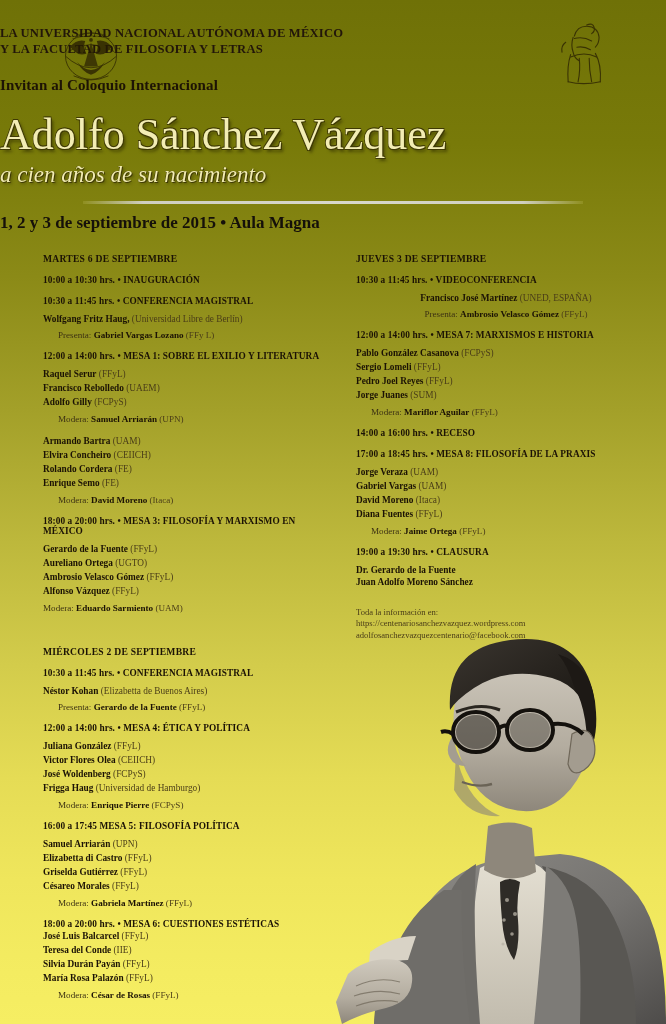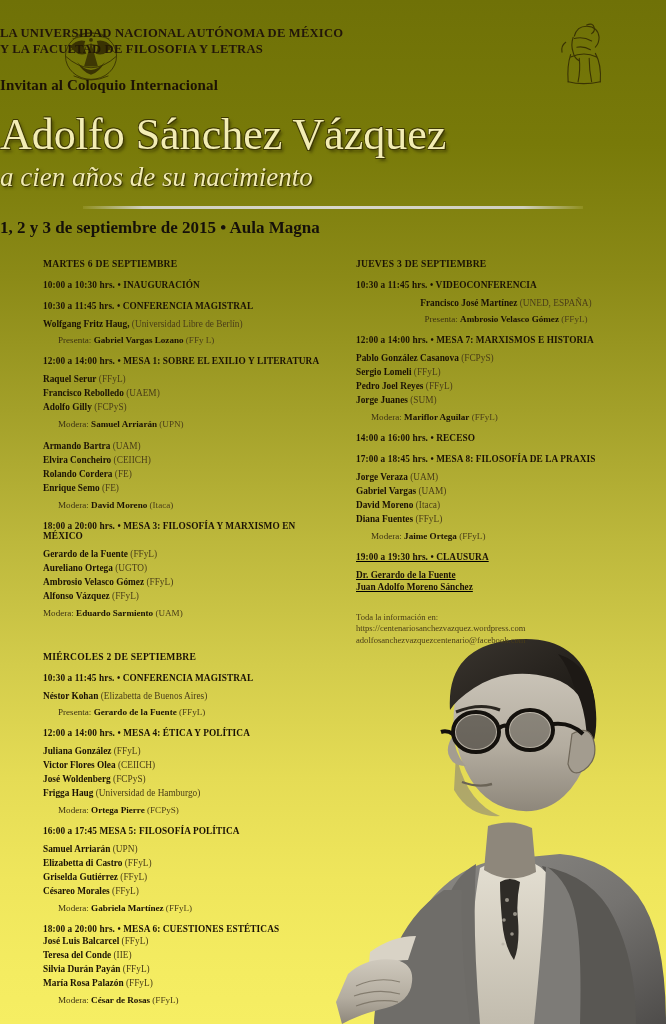--- a/index.html
+++ b/index.html
@@ -38,21 +38,21 @@
     font-size:44px;line-height:50px;font-weight:normal;
     color:#f3edb4;
     text-shadow:
       1.2px 1.2px 0 #3f3a05,
       -0.6px -0.6px 0 #3f3a05,
       0.6px -0.6px 0 #3f3a05,
       -0.6px 0.6px 0 #3f3a05,
       2.5px 2.5px 3px rgba(40,36,2,.55);
   }
   .sub-title{
-    margin-top:2px;font-style:italic;font-size:27px;color:#f2ecb2;
+    margin-top:2px;font-style:italic;font-size:23px;color:#f2ecb2;
     text-shadow:1px 1px 0 #3f3a05, -0.5px -0.5px 0 #3f3a05, 2px 2px 3px rgba(40,36,2,.5);
   }
   .divider{
     width:500px;height:3px;margin:13px auto 0 auto;
     background:linear-gradient(to right,#8f8f20,#cfcfc0 12%,#d8d8cc 50%,#cfcfc0 88%,#8f8f20);
   }
   .date-line{
     margin-top:9px;font-weight:bold;font-size:17px;color:#15100a;
   }
   
@@ -84,21 +84,21 @@
     font-size:9.3px;color:#2a1f0c;line-height:12px;margin-bottom:2px;white-space:nowrap;
   }
   .speaker-line .nm{font-weight:bold;color:#1b1205;}
   .speaker-line .af{font-weight:normal;color:#4a3d18;}
   .presenta{
     font-size:9.1px;color:#3c3113;margin-top:5px;padding-left:15px;white-space:nowrap;
   }
   .presenta .nm{font-weight:bold;color:#1b1205;}
   .presenta .af{font-weight:normal;color:#4a3d18;}
   .spacer-day{height:22px;}
-  .closing{margin-top:2px;text-decoration:underline;}
+  .closing{margin-top:2px;}
   .closing .cl{font-size:9.3px;font-weight:bold;color:#1b1205;line-height:12.4px;white-space:nowrap;}
   .info{margin-top:18px;}
   .info div{font-size:8.6px;color:#4a3d18;line-height:11.4px;white-space:nowrap;}
   
   .photo{
     position:absolute;right:0;bottom:0;width:362px;height:410px;
     pointer-events:none;
   }
 </style>
 </head>
@@ -384,21 +384,21 @@
               <span class="nm">José Woldenberg</span>
               <span class="af">(FCPyS)</span>
             </div>
             <div class="speaker-line">
               <span class="nm">Frigga Haug</span>
               <span class="af">(Universidad de Hamburgo)</span>
             </div>
           </div>
           <div class="modera">
             <span class="lbl">Modera:</span>
-            <span class="nm">Ortega Pierre</span>
+            <span class="nm">Enrique Pierre</span>
             <span class="af">(FCPyS)</span>
           </div>
         </div>
 
         <div class="slot">
           <div class="slot-head">16:00 a 17:45   MESA 5: FILOSOFÍA POLÍTICA</div>
           <div class="names-block">
             <div class="speaker-line">
               <span class="nm">Samuel Arriarán</span>
               <span class="af">(UPN)</span>

